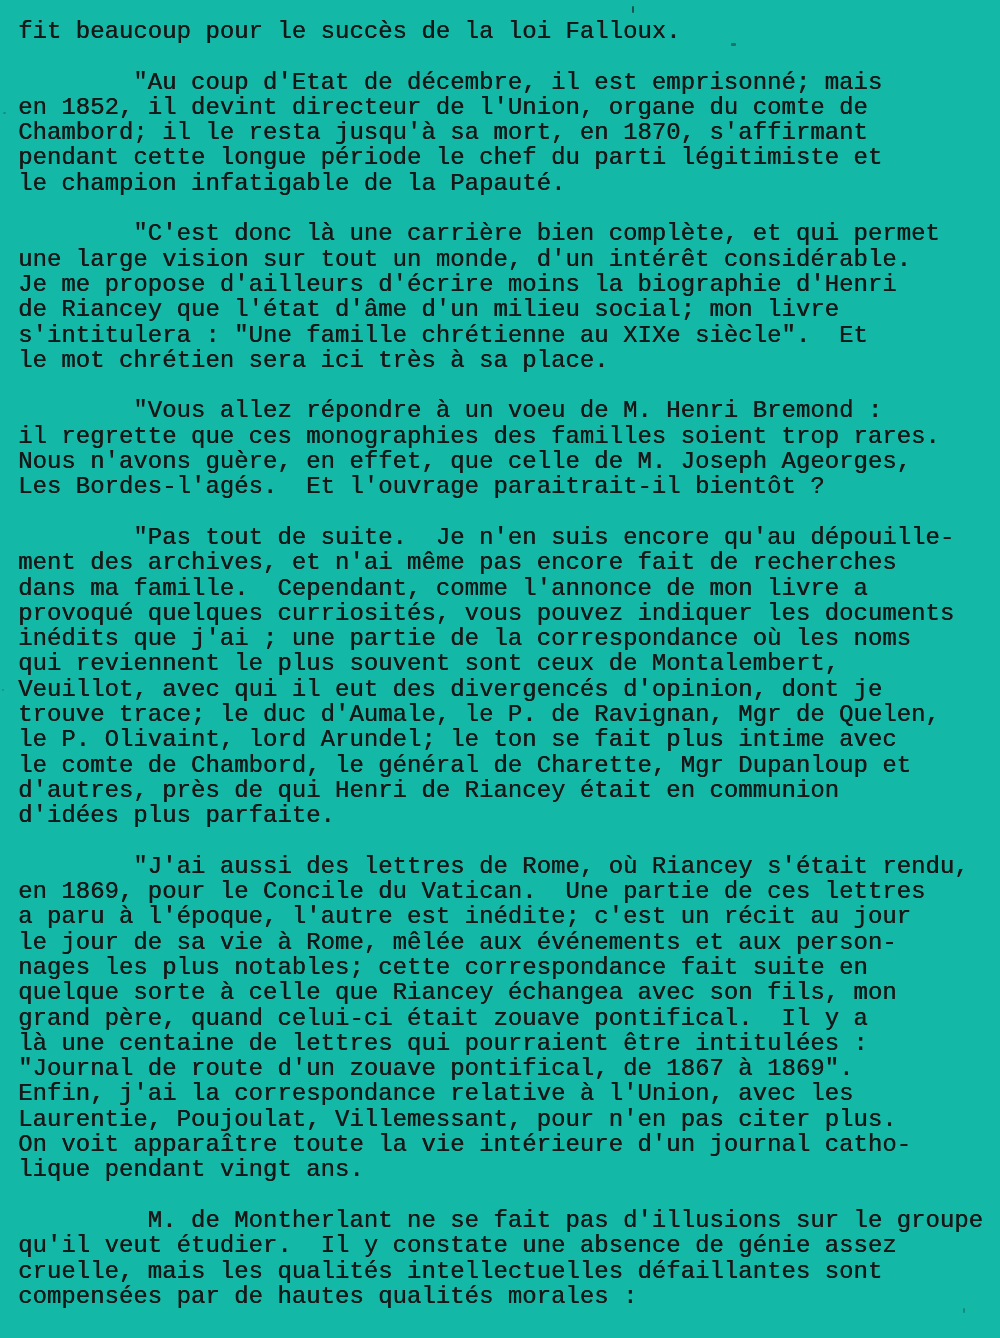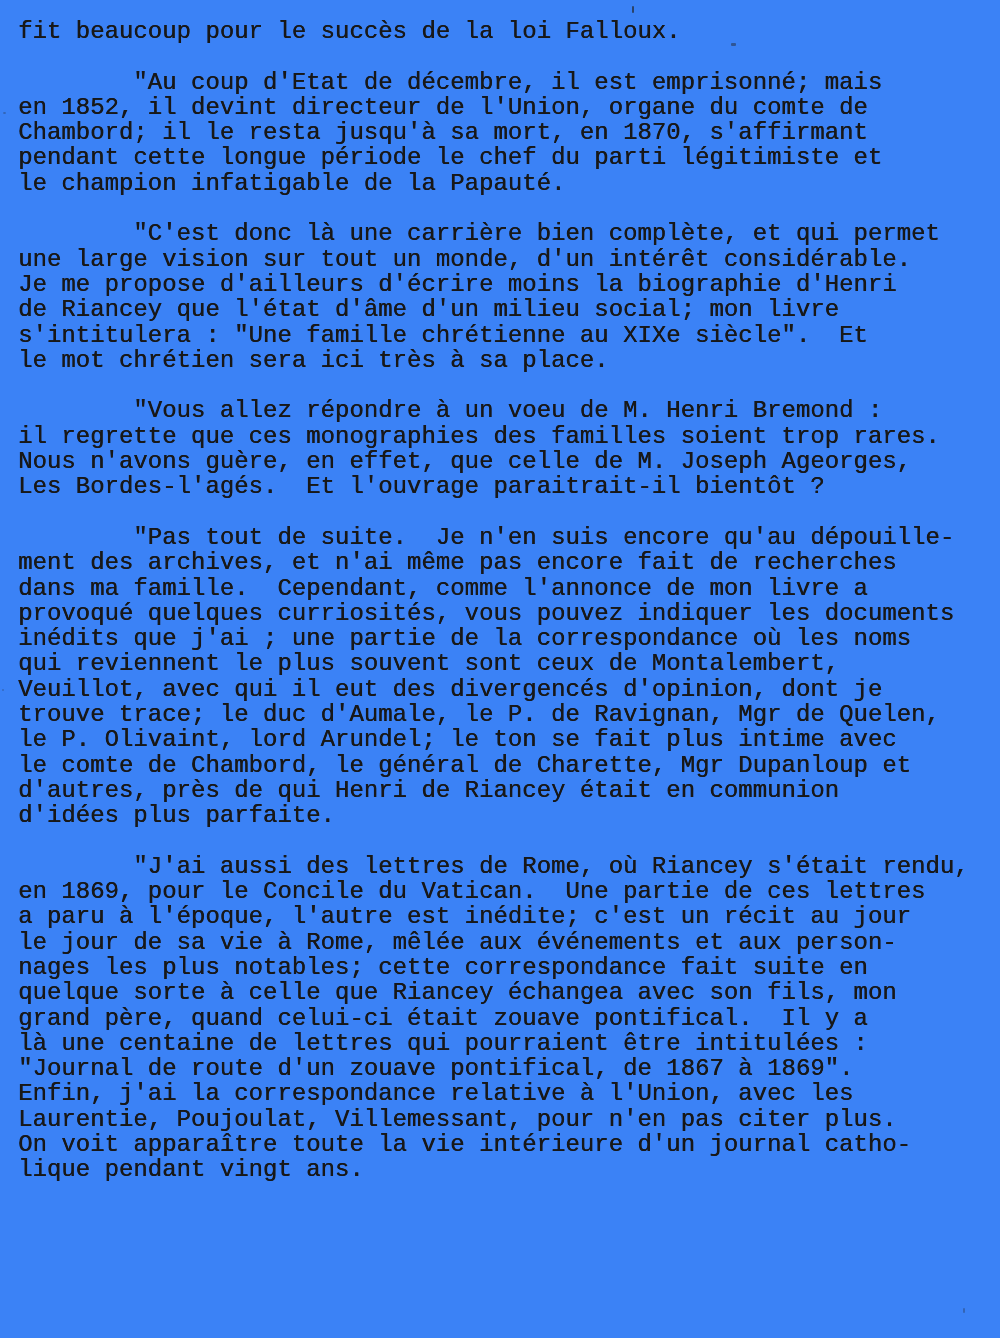--- a/index.html
+++ b/index.html
@@ -5,21 +5,21 @@
   html, body {
     margin: 0;
     padding: 0;
     background: #ffffff;
   }
   .page {
     position: relative;
     width: 1000px;
     height: 1338px;
     box-sizing: border-box;
-    background: #3b82f6;
+    background: #14b8a6;
     color: #181818;
     overflow: hidden;
     padding: 19px 0 0 18px;
     font-family: "Liberation Mono", "DejaVu Sans Mono", monospace;
     font-size: 24px;
     line-height: 25.3px;
     font-weight: 400;
   }
   .letter-body {
     width: 982px;
@@ -92,15 +92,19 @@
 le jour de sa vie à Rome, mêlée aux événements et aux person-
 nages les plus notables; cette correspondance fait suite en
 quelque sorte à celle que Riancey échangea avec son fils, mon
 grand père, quand celui-ci était zouave pontifical.  Il y a
 là une centaine de lettres qui pourraient être intitulées :
 "Journal de route d'un zouave pontifical, de 1867 à 1869".
 Enfin, j'ai la correspondance relative à l'Union, avec les
 Laurentie, Poujoulat, Villemessant, pour n'en pas citer plus.
 On voit apparaître toute la vie intérieure d'un journal catho-
 lique pendant vingt ans.</p>
+    <p class="para">         M. de Montherlant ne se fait pas d'illusions sur le groupe
+qu'il veut étudier.  Il y constate une absence de génie assez
+cruelle, mais les qualités intellectuelles défaillantes sont
+compensées par de hautes qualités morales :</p>
   </div>
 
 </div>
 
 </body></html>

